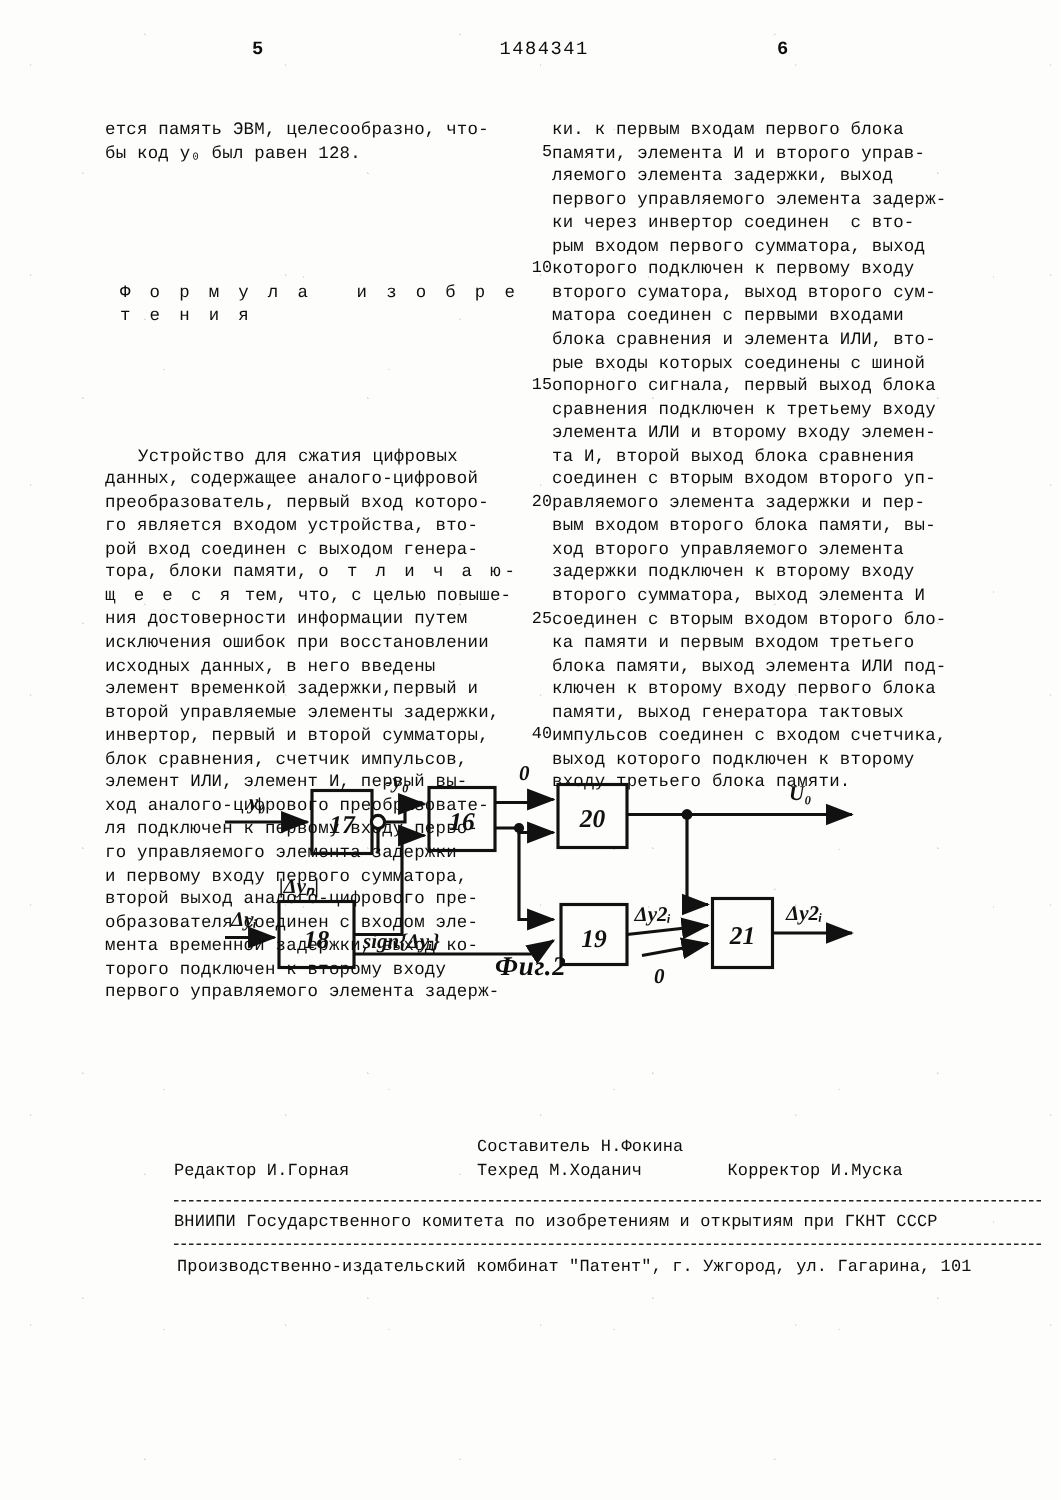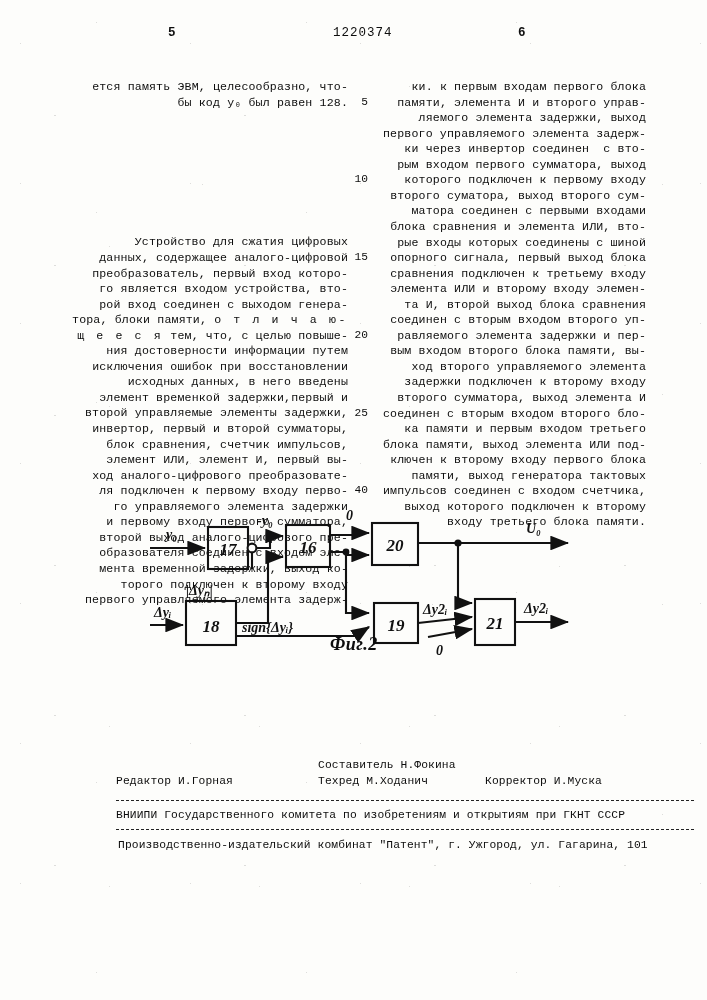--- a/index.html
+++ b/index.html
@@ -36,21 +36,21 @@
     width: 278px;
     font-size: 11.6px;
     line-height: 15.55px;
     letter-spacing: .15px;
     text-align: left;
     white-space: pre-wrap;
   }
   #col-left  { left: 70px; }
   #col-right { left: 368px; }
 
-  .para { margin: 0; text-align: right; }
+  .para { margin: 0; }
   .gap-sm { height: 15.5px; }
 
   .formula-head {
     margin: 0;
     letter-spacing: 2.9px;
     padding-left: 10px;
   }
   .indent { text-indent: 22px; }
 
   
@@ -125,27 +125,28 @@
       radial-gradient(circle at 88% 88%, #000 0.5px, transparent 0.6px);
     background-size: 170px 140px, 210px 190px, 150px 160px, 190px 150px, 230px 210px;
   }
 </style>
 </head>
 <body>
 
 <div id="page">
 
   <div class="hdr" id="hdr-left">5</div>
-  <div class="hdr" id="hdr-pat">1220374</div>
+  <div class="hdr" id="hdr-pat">1484341</div>
   <div class="hdr" id="hdr-right">6</div>
 
   <div class="col" id="col-left">
     <p class="para">ется память ЭВМ, целесообразно, что-
 бы код у₀ был равен 128.</p>
     <div class="gap-sm"></div>
+    <p class="formula-head">Ф о р м у л а   и з о б р е т е н и я</p>
     <div class="gap-sm"></div>
     <p class="para indent"><span>Устройство для сжатия цифровых
 данных, содержащее аналого-цифровой
 преобразователь, первый вход которо-
 го является входом устройства, вто-
 рой вход соединен с выходом генера-
 тора, блоки памяти, </span><span class="sp">о т л и ч а ю-
 щ е е с я</span><span> тем, что, с целью повыше-
 ния достоверности информации путем
 исключения ошибок при восстановлении

